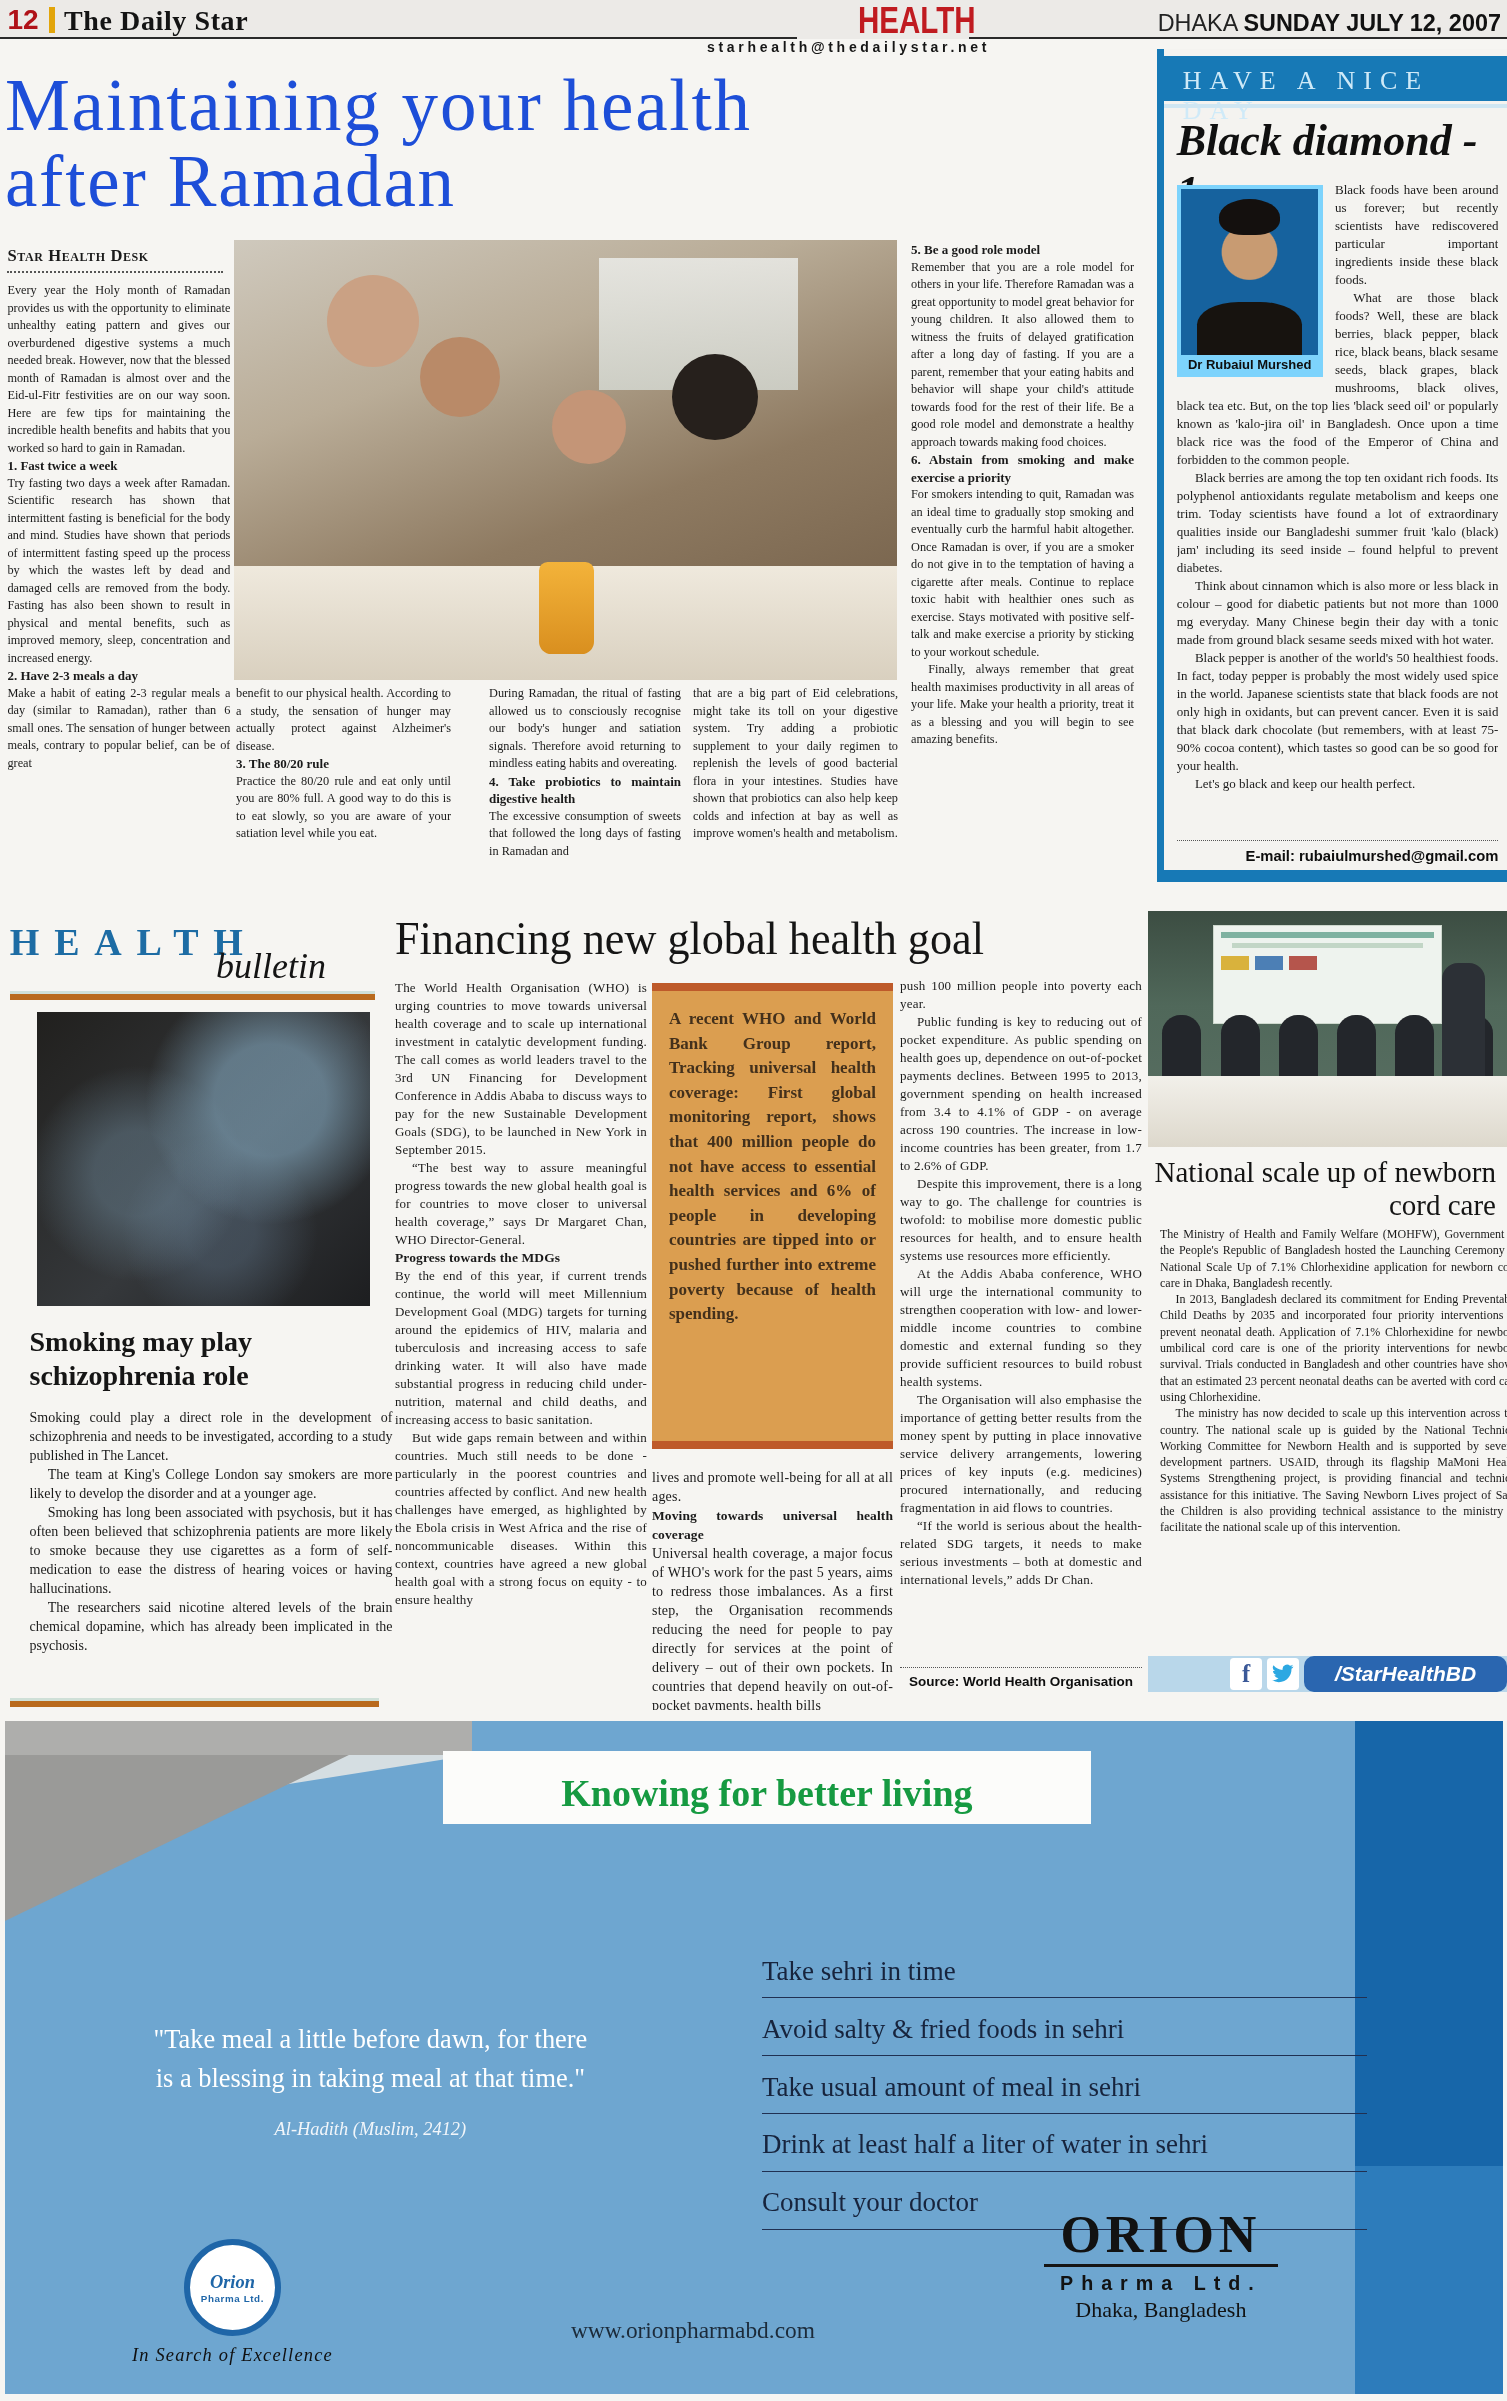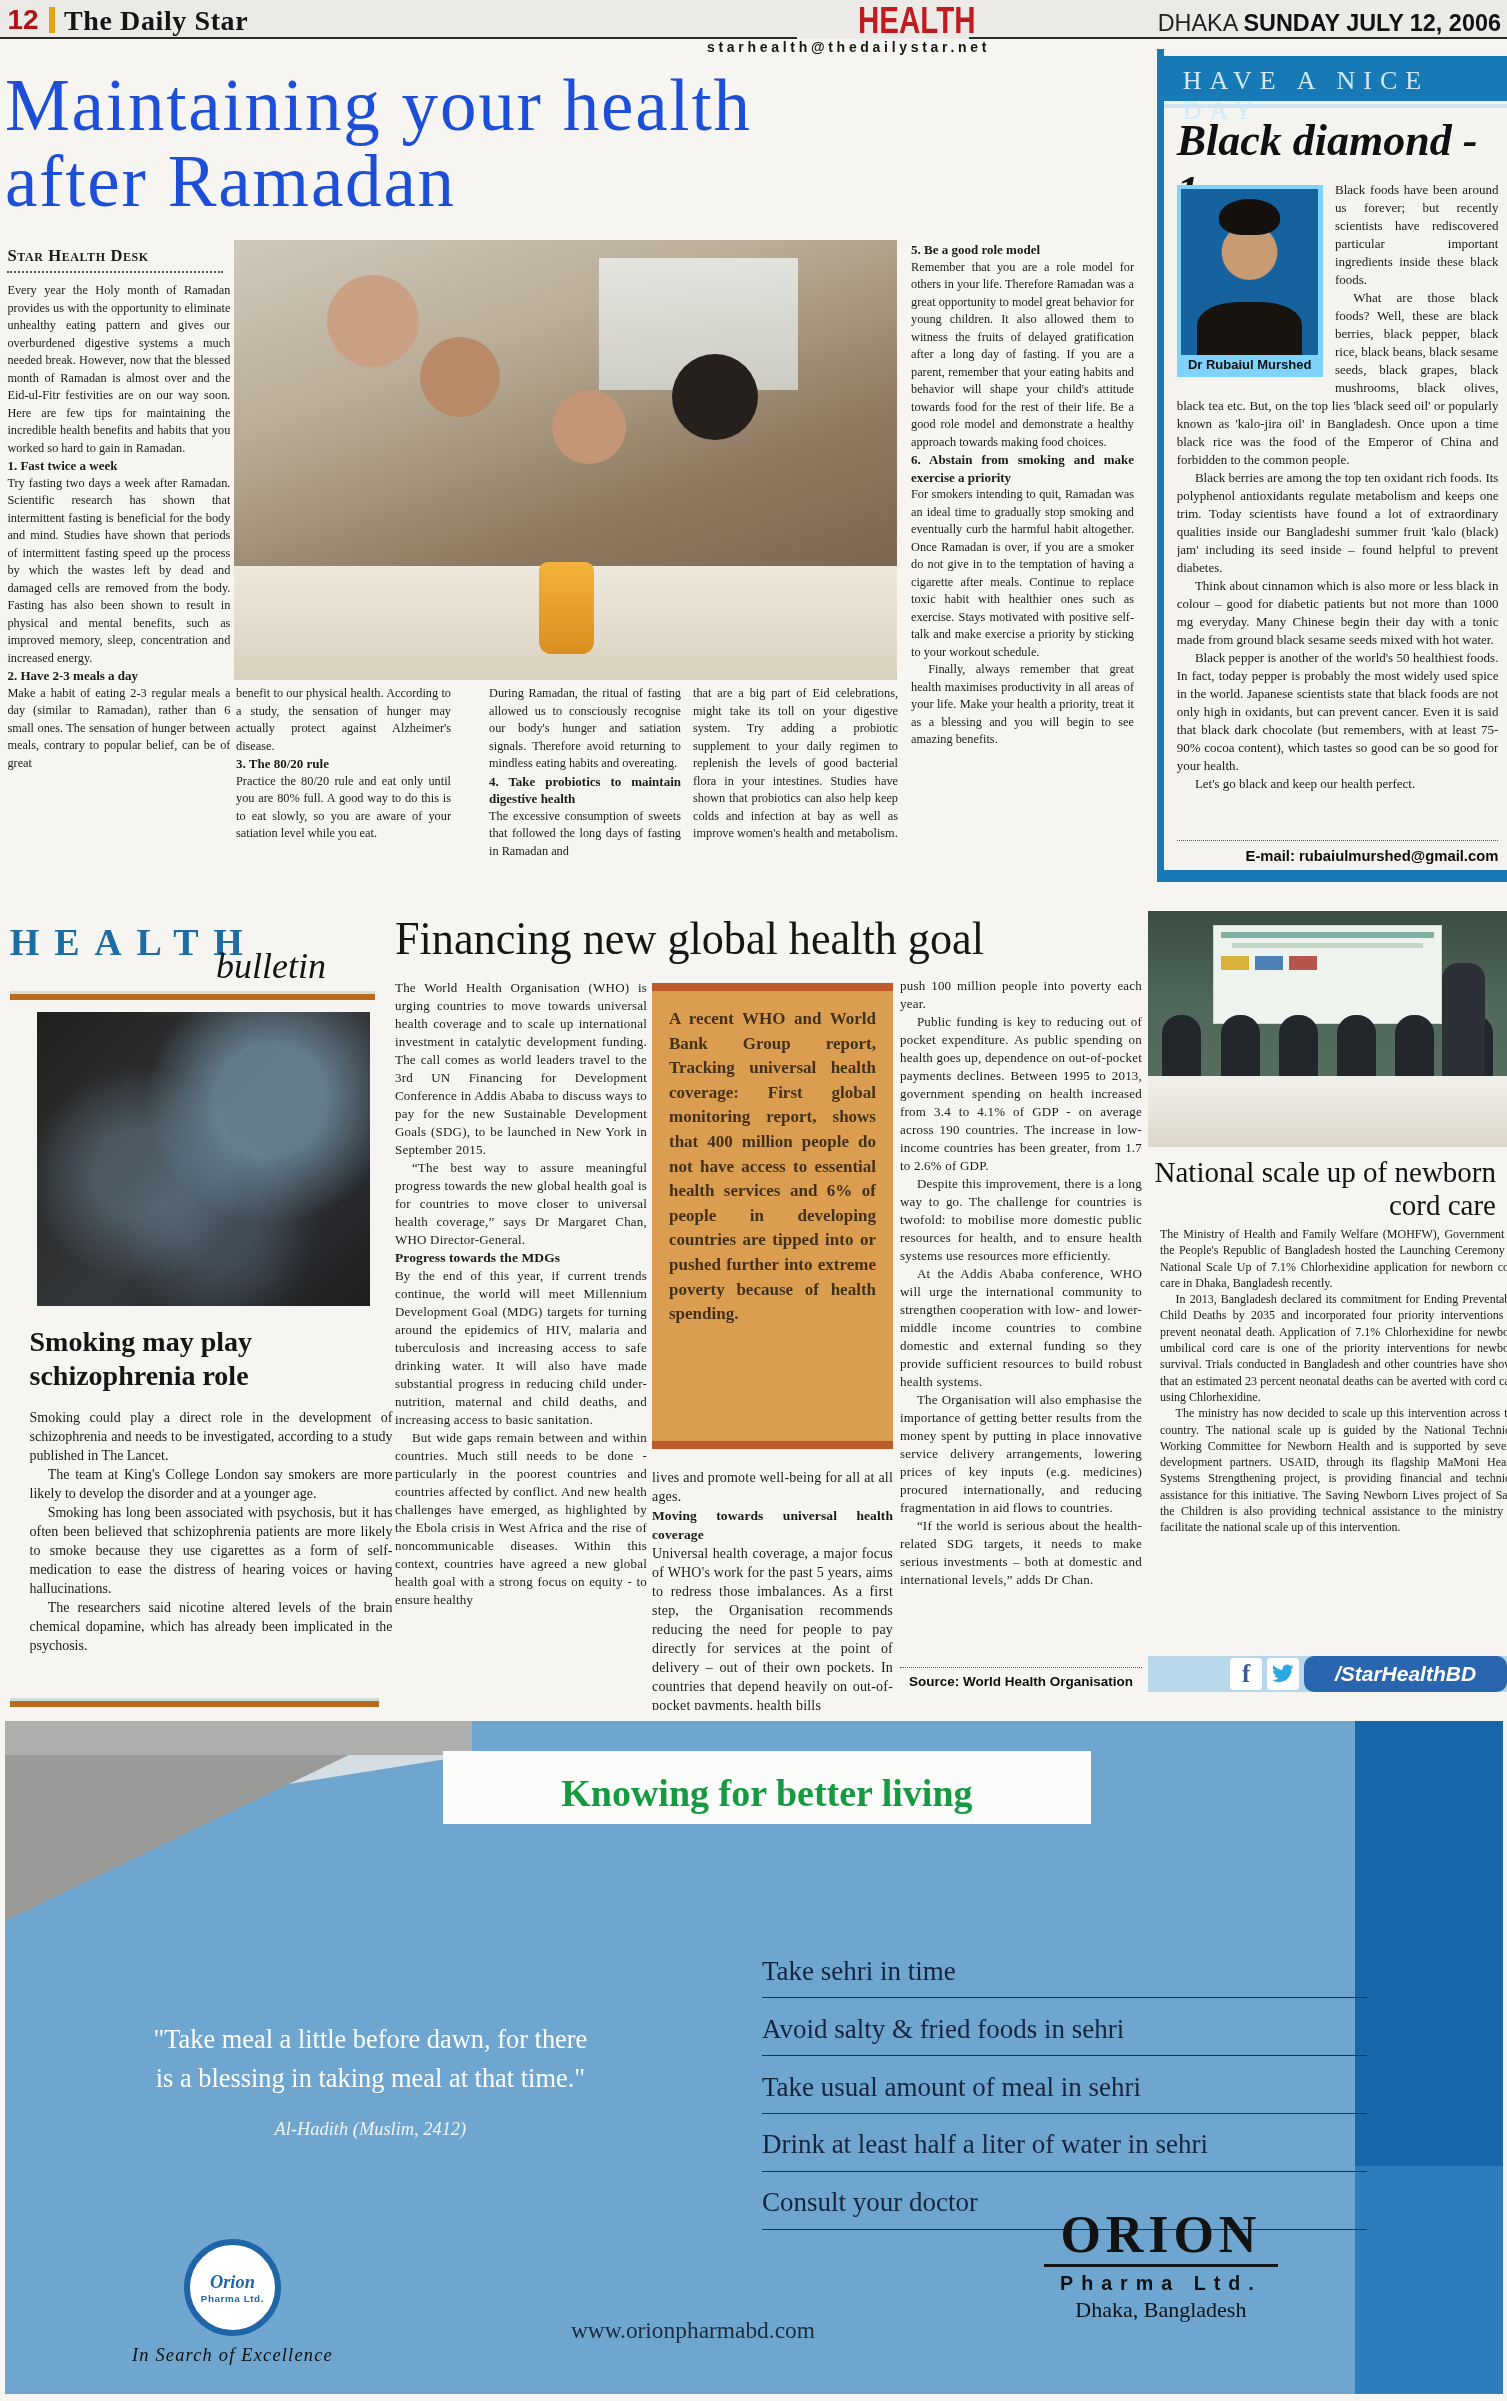--- a/index.html
+++ b/index.html
@@ -136,21 +136,21 @@
 <div id="page">
 
   <div class="abs hdr-bg"></div>
   <div class="abs pageno">12</div>
   <div class="abs ybar"></div>
   <div class="abs masthead">The Daily Star</div>
   <div class="abs rule-l"></div>
   <div class="abs rule-r"></div>
   <div class="abs health-logo">HEALTH</div>
   <div class="abs hdr-email">starhealth@thedailystar.net</div>
-  <div class="abs hdr-date"><span>DHAKA </span><b>SUNDAY JULY 12, 2006</b></div>
+  <div class="abs hdr-date"><span>DHAKA </span><b>SUNDAY JULY 12, 2007</b></div>
 
   <div class="abs headline">
     <div>Maintaining your health</div>
     <div>after Ramadan</div>
   </div>
 
   <div class="abs byline">
     <div class="nm">Star Health Desk</div>
     <div class="dots"></div>
   </div>

